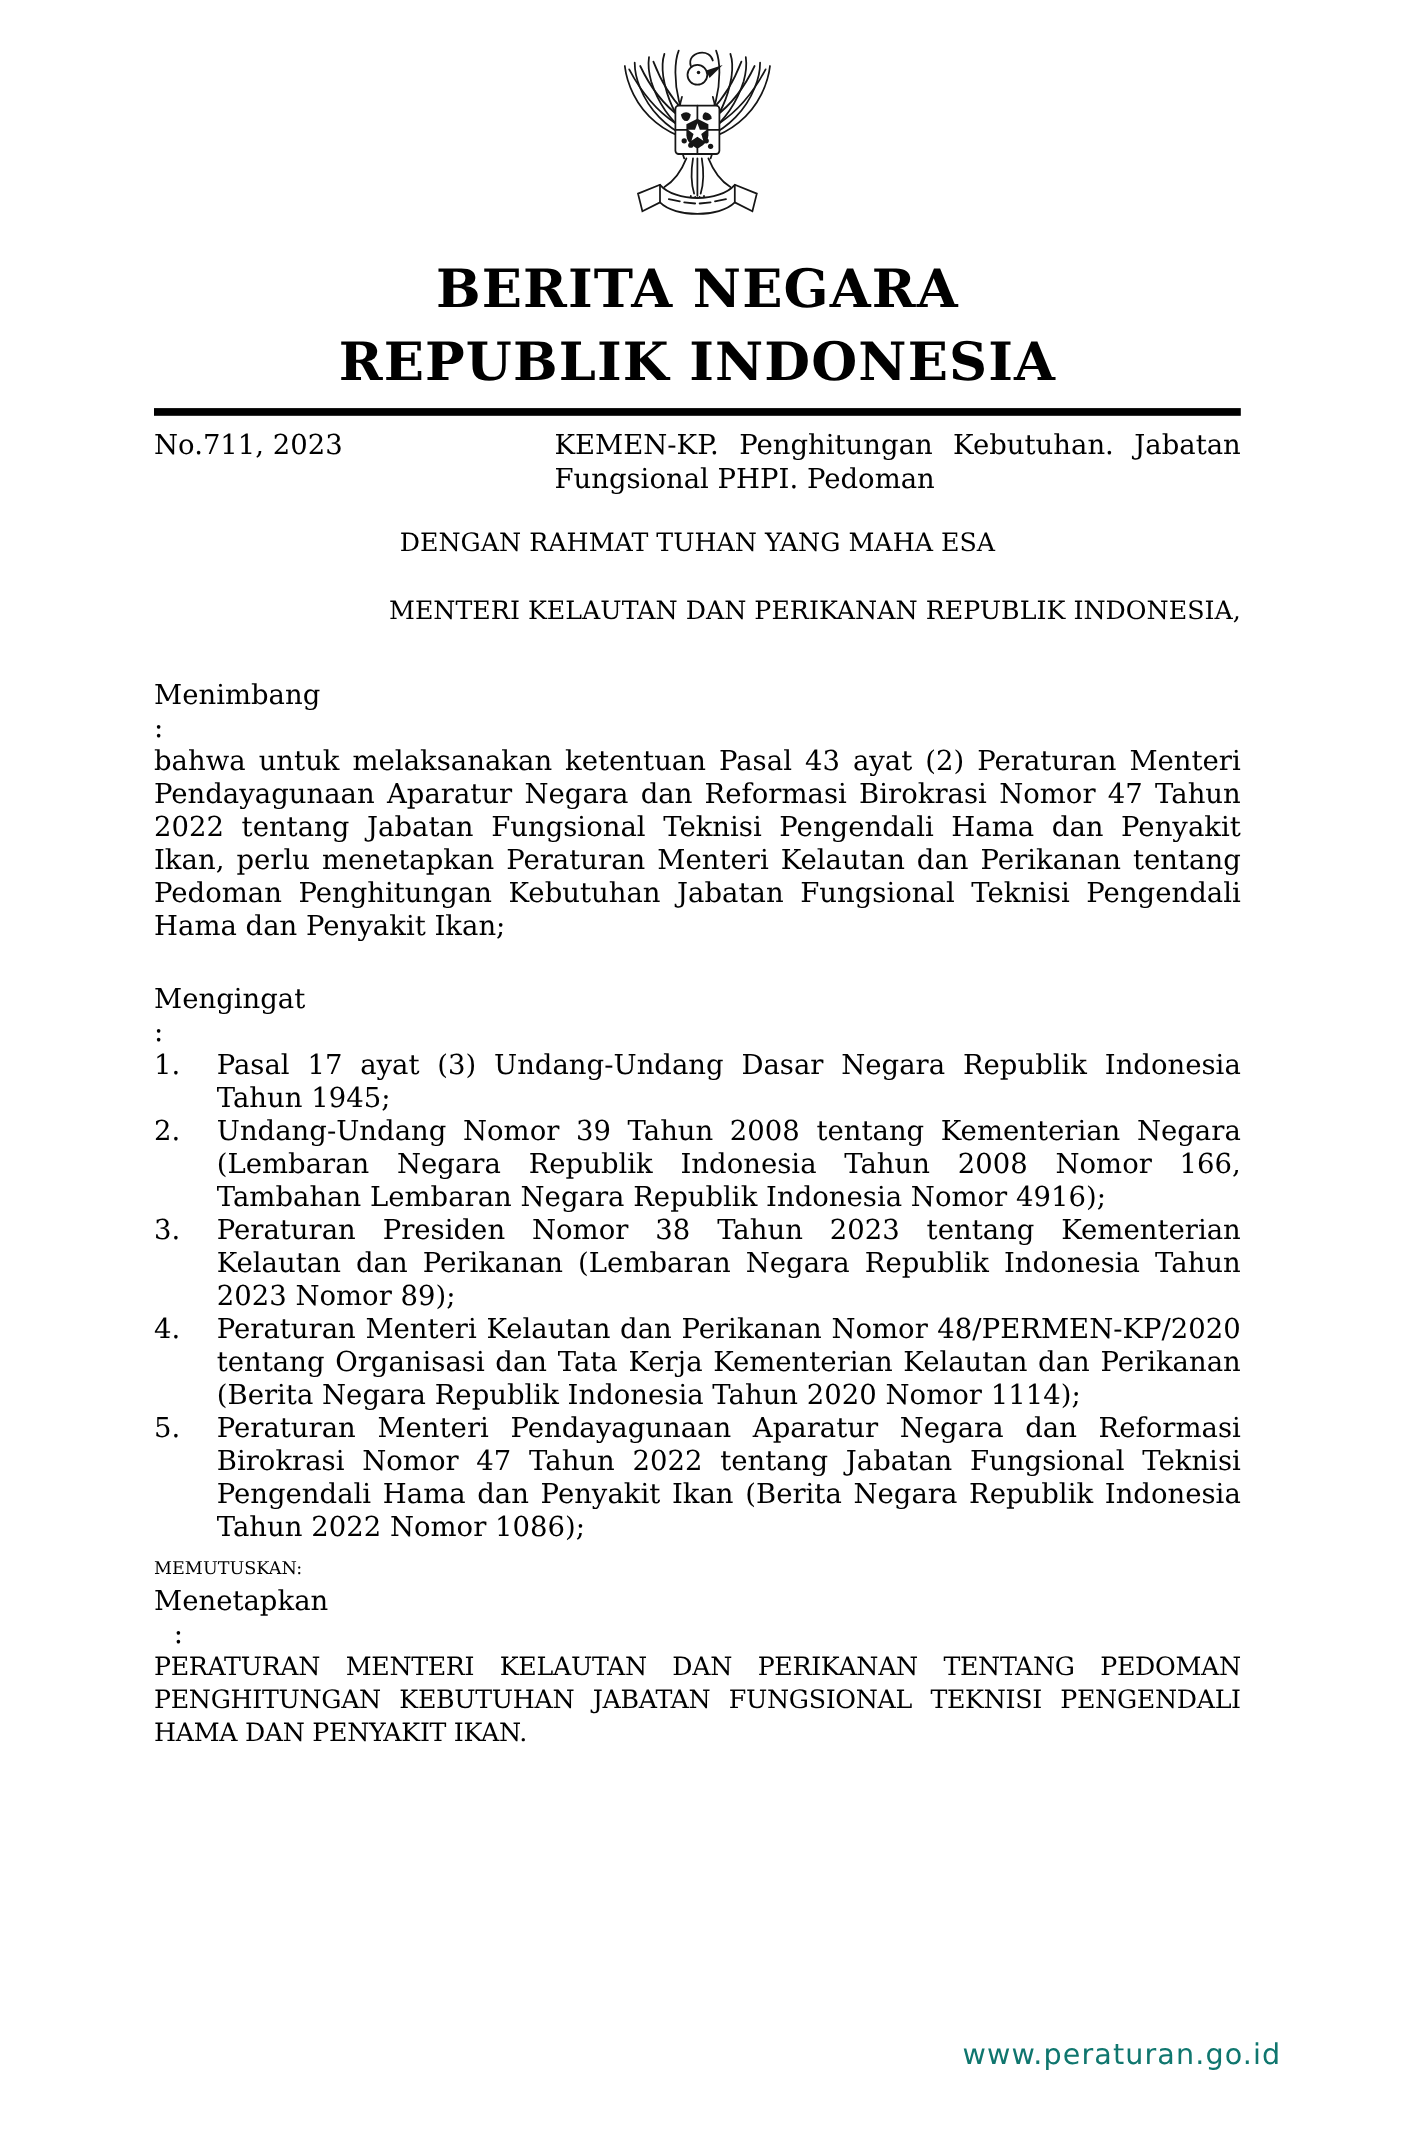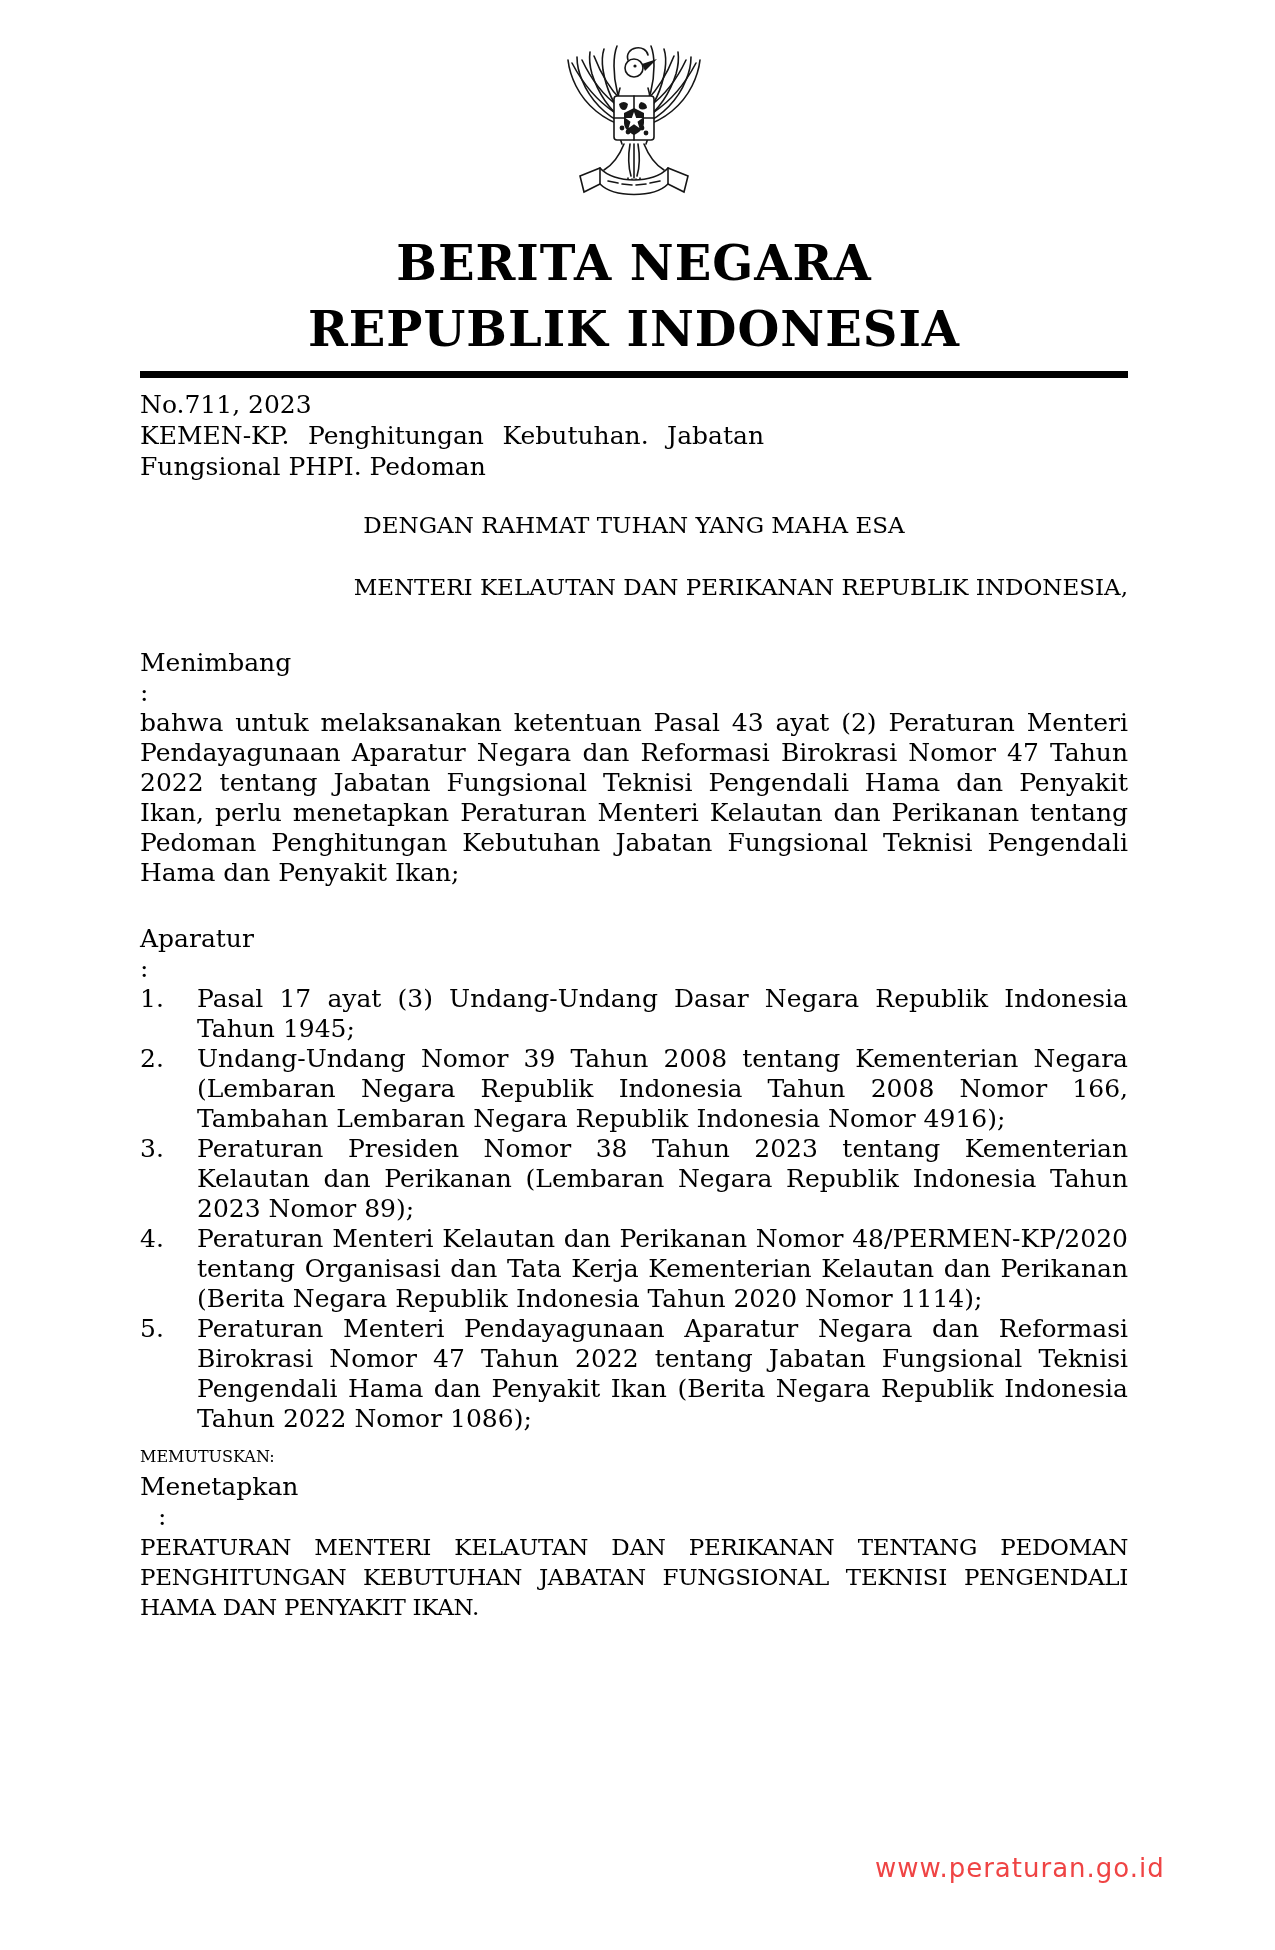--- a/index.html
+++ b/index.html
@@ -11,21 +11,21 @@
     font-family:"DejaVu Serif", serif;
     overflow:hidden;
   }
   .content{position:absolute;left:140px;top:0;width:988px;}
   .emblem-wrap{text-align:center;margin-top:38px;height:172px;}
   .masthead{
     text-align:center;margin-top:20px;
     font-weight:bold;font-size:48px;line-height:66px;letter-spacing:1px;
   }
   .rule{height:7px;background:#000;margin-top:9px;}
-  .header-row{display:flex;margin-top:11px;font-size:25px;line-height:31px;flex-direction:column;}
+  .header-row{display:flex;margin-top:11px;font-size:25px;line-height:31px;}
   .header-number{width:364px;flex:none;}
   .header-subject{width:624px;flex:none;}
   .justify-full{text-align:justify;text-align-last:justify;}
   .title-block{text-align:center;margin-top:14px;font-size:23px;line-height:30px;}
   .invocation{text-align:center;margin-top:28px;font-size:23px;line-height:30px;}
   .authority{text-align:right;margin-top:32px;font-size:23px;line-height:30px;}
   .clause-row{display:flex;font-size:25px;line-height:30px;flex-direction:column;}
   .menimbang-row{margin-top:46px;}
   .mengingat-row{margin-top:36px;}
   .clause-label{width:160px;flex:none;}
@@ -34,21 +34,21 @@
   .clause-body{flex:1;text-align:justify;}
   .legal-list{flex:1;}
   .legal-item{display:flex;}
   .item-num{width:57px;flex:none;}
   .item-text{flex:1;text-align:justify;}
   .memutuskan{text-align:left;margin-top:8px;font-size:16px;line-height:30px;}
   .menetapkan-body{flex:1;text-align:justify;font-size:23px;letter-spacing:-0.3px;}
   .watermark{
     position:absolute;left:875px;top:1853px;
     font-family:"DejaVu Sans", sans-serif;
-    font-size:26px;color:#ef4444;letter-spacing:1px;
+    font-size:26px;color:#0f766e;letter-spacing:1px;
   }
   svg .ln{stroke:#161616;fill:none;stroke-width:1.6;stroke-linecap:round;}
   svg .fillb{fill:#161616;stroke:none;}
   svg .fw{fill:#ffffff;stroke:#161616;stroke-width:1.6;}
 </style>
 </head>
 <body>
 
 <div class="page">
   <div class="content">
@@ -127,21 +127,21 @@
     <div class="invocation">DENGAN RAHMAT TUHAN YANG MAHA ESA</div>
     <div class="authority">MENTERI KELAUTAN DAN PERIKANAN REPUBLIK INDONESIA,</div>
 
     <div class="clause-row menimbang-row">
       <div class="clause-label">Menimbang</div>
       <div class="clause-colon">:</div>
       <div class="clause-body">bahwa untuk melaksanakan ketentuan Pasal 43 ayat (2) Peraturan Menteri Pendayagunaan Aparatur Negara dan Reformasi Birokrasi Nomor 47 Tahun 2022 tentang Jabatan Fungsional Teknisi Pengendali Hama dan Penyakit Ikan, perlu menetapkan Peraturan Menteri Kelautan dan Perikanan tentang Pedoman Penghitungan Kebutuhan Jabatan Fungsional Teknisi Pengendali Hama dan Penyakit Ikan;</div>
     </div>
 
     <div class="clause-row mengingat-row">
-      <div class="clause-label">Aparatur</div>
+      <div class="clause-label">Mengingat</div>
       <div class="clause-colon">:</div>
       <div class="legal-list">
         <div class="legal-item">
           <div class="item-num">1.</div>
           <div class="item-text">Pasal 17 ayat (3) Undang-Undang Dasar Negara Republik Indonesia Tahun 1945;</div>
         </div>
         <div class="legal-item">
           <div class="item-num">2.</div>
           <div class="item-text">Undang-Undang Nomor 39 Tahun 2008 tentang Kementerian Negara (Lembaran Negara Republik Indonesia Tahun 2008 Nomor 166, Tambahan Lembaran Negara Republik Indonesia Nomor 4916);</div>
         </div>

